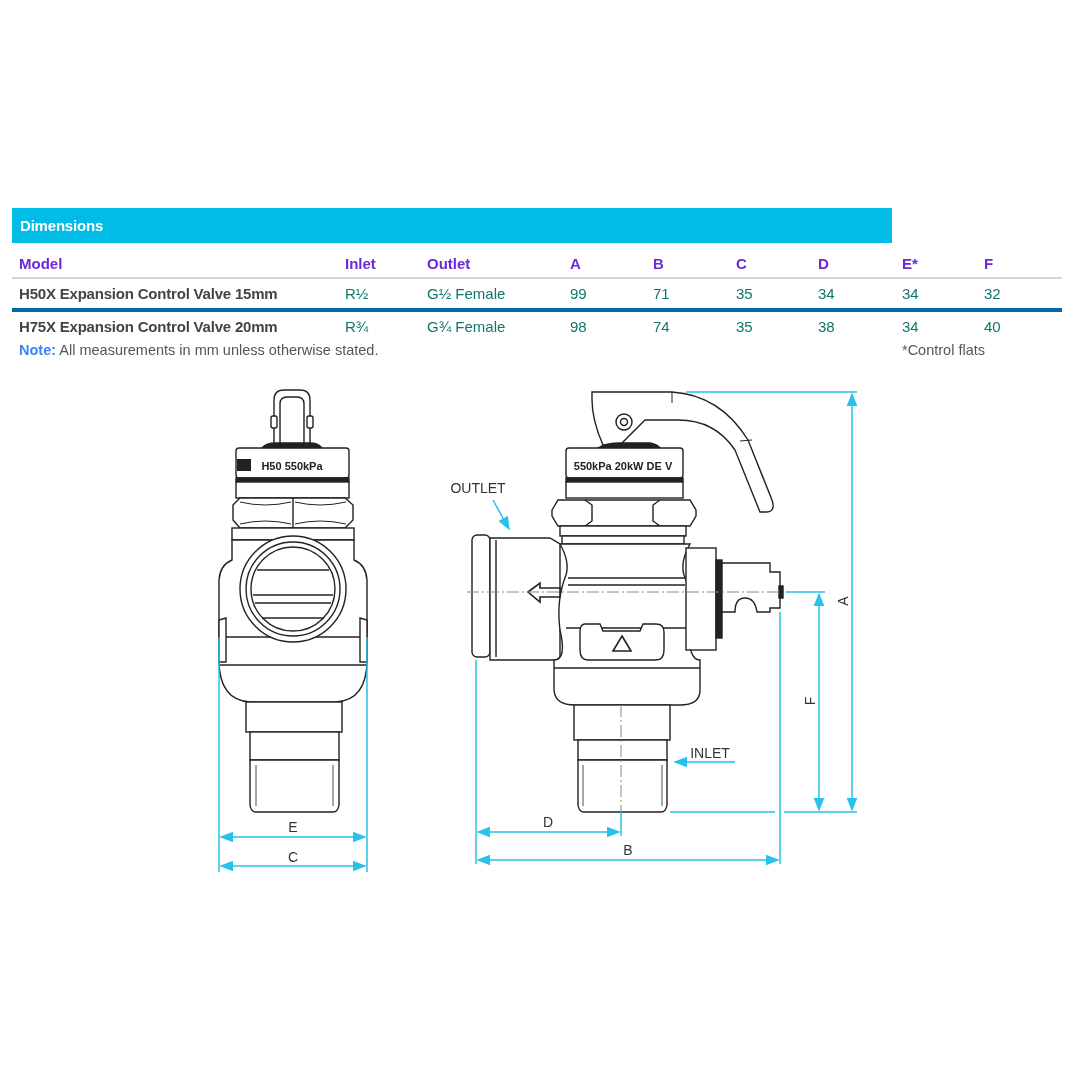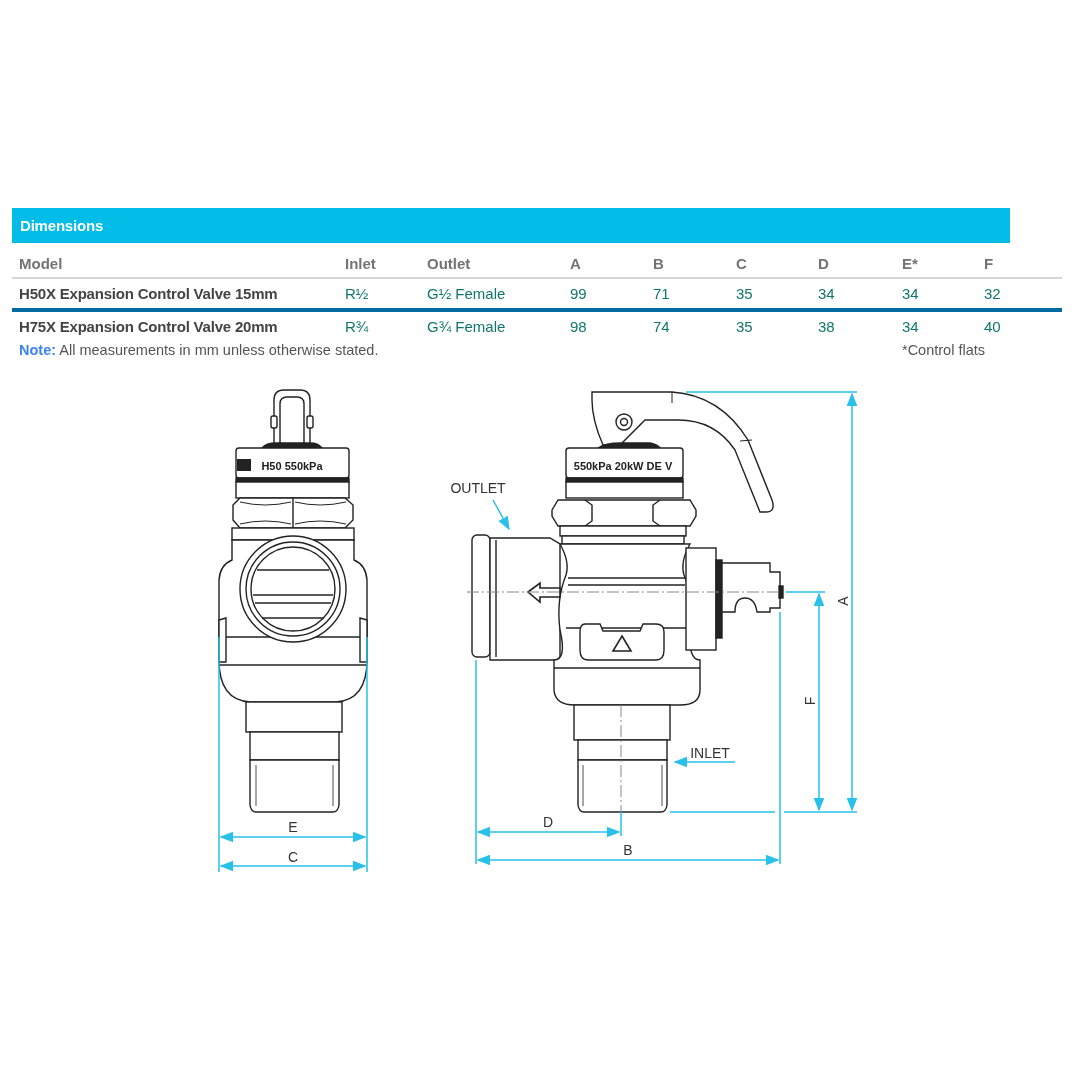--- a/index.html
+++ b/index.html
@@ -1,27 +1,27 @@
 <!DOCTYPE html>
 <html><head>
 <meta charset="utf-8">
 <style>
   html, body { margin:0; padding:0; background:#ffffff; }
   body { width:1080px; height:1080px; position:relative; overflow:hidden;
          font-family:"Liberation Sans", "DejaVu Sans", sans-serif; color:#4a4a4a; }
-  .header-bar { position:absolute; left:12px; top:208px; width:998px; height:35px;
+  .header-bar { position:absolute; left:12px; top:208px; width:880px; height:35px;
                 background:#00bce6; }
   .header-bar span { position:absolute; left:8px; top:9px; color:#ffffff; font-weight:bold;
                      font-size:15px; letter-spacing:-0.2px; }
   .tbl { position:absolute; left:12px; top:248px; width:1050px; }
   .row { position:relative; height:29px; }
   .row.head { height:29px; border-bottom:2px solid #d6d6d6; }
   .row.body1 { border-bottom:4px solid #0369a1; }
   .cell { position:absolute; top:7px; font-size:15px; white-space:nowrap; }
-  .head .cell { color:#737373; font-weight:bold; top:7px; }
+  .head .cell { color:#6d28d9; font-weight:bold; top:7px; }
   .body1 .cell, .body2 .cell { top:6px; color:#0f766e; }
   .c0 { left:7px; } .c1 { left:333px; } .c2 { left:415px; } .c3 { left:558px; }
   .c4 { left:641px; } .c5 { left:724px; } .c6 { left:806px; } .c7 { left:890px; } .c8 { left:972px; }
   .model-name { color:#444 !important; font-weight:bold; letter-spacing:-0.2px; }
   .note { position:absolute; left:19px; top:342px; font-size:14.5px; color:#555; }
   .note b { color:#3b82f6; }
   .flats { position:absolute; left:902px; top:342px; font-size:14.5px; color:#555; }
   svg.drawing { position:absolute; left:0; top:0; }
   .dim-label { font-family:"Liberation Sans", sans-serif; font-size:14px; fill:#333; }
 </style>

